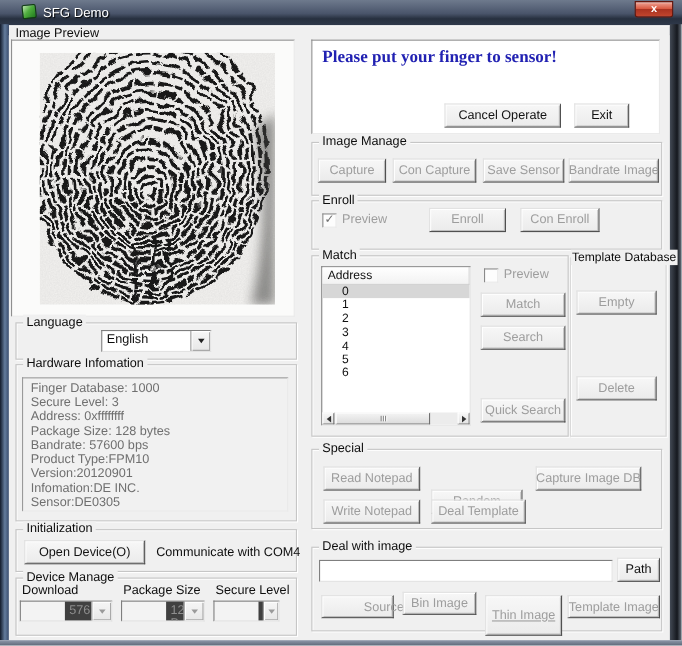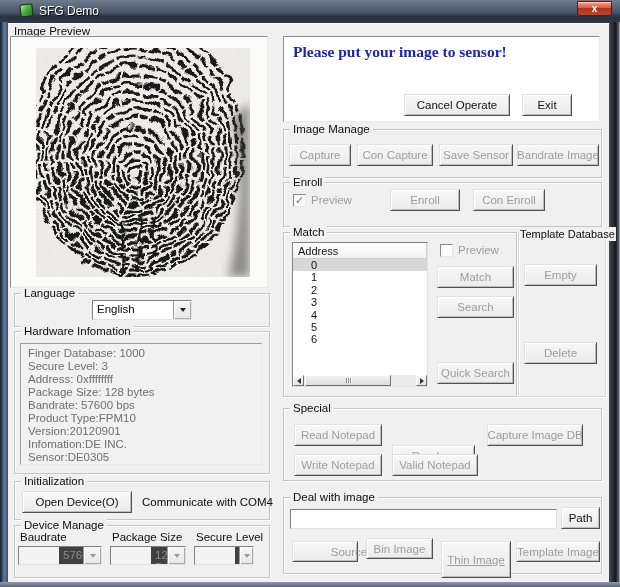--- a/index.html
+++ b/index.html
@@ -187,21 +187,21 @@
 
   <div class="grp" style="left:14px;top:481px;width:254px;height:37px;">
     <span class="grp-label">Initialization</span>
   </div>
   <div class="btn" style="left:22px;top:491px;width:110px;height:22px;">Open Device(O)</div>
   <div class="static-label" style="left:142px;top:496px;">Communicate with COM4</div>
 
   <div class="grp" style="left:14px;top:525px;width:254px;height:51px;">
     <span class="grp-label">Device Manage</span>
   </div>
-  <div class="static-label" style="left:20px;top:531px;">Baudrate</div>
+  <div class="static-label" style="left:20px;top:531px;">Download</div>
   <div class="static-label" style="left:112px;top:531px;">Package Size</div>
   <div class="static-label" style="left:196px;top:531px;">Secure Level</div>
   <div class="combo dis" style="left:18px;top:546px;width:84px;height:19px;">
     <div class="val">57600</div>
     <div class="drop">
         <div class="tri"></div>
       </div>
   </div>
   <div class="combo dis" style="left:110px;top:546px;width:76px;height:19px;">
     <div class="val">128 Bytes</div>
@@ -210,21 +210,21 @@
       </div>
   </div>
   <div class="combo dis" style="left:194px;top:546px;width:60px;height:19px;">
     <div class="val">3</div>
     <div class="drop">
         <div class="tri"></div>
       </div>
   </div>
 
   <div class="msg-panel">
-    <div class="msg-text">Please put your image to sensor!</div>
+    <div class="msg-text">Please put your finger to sensor!</div>
   </div>
   <div class="btn" style="left:404px;top:94px;width:106px;height:22px;">Cancel Operate</div>
   <div class="btn" style="left:522px;top:94px;width:50px;height:22px;">Exit</div>
 
   <div class="grp" style="left:283px;top:129px;width:317px;height:47px;">
     <span class="grp-label">Image Manage</span>
   </div>
   <div class="btn dis" style="left:289px;top:144px;width:62px;height:22px;">Capture</div>
   <div class="btn dis" style="left:357px;top:144px;width:76px;height:22px;">Con Capture</div>
   <div class="btn dis" style="left:439px;top:144px;width:74px;height:22px;">Save Sensor</div>
@@ -279,21 +279,21 @@
   <div class="btn dis" style="left:524px;top:264px;width:73px;height:22px;">Empty</div>
   <div class="btn dis" style="left:524px;top:342px;width:73px;height:22px;">Delete</div>
 
   <div class="grp" style="left:283px;top:408px;width:317px;height:71px;">
     <span class="grp-label">Special</span>
   </div>
   <div class="btn dis" style="left:294px;top:424px;width:88px;height:22px;">Read Notepad</div>
   <div class="btn dis" style="left:392px;top:424px;width:83px;height:22px;margin-top:21px;">Random</div>
   <div class="btn dis" style="left:487px;top:424px;width:96px;height:22px;">Capture Image DB</div>
   <div class="btn dis" style="left:294px;top:454px;width:88px;height:22px;">Write Notepad</div>
-  <div class="btn dis" style="left:392px;top:454px;width:86px;height:22px;">Valid Notepad</div>
+  <div class="btn dis" style="left:392px;top:454px;width:86px;height:22px;">Deal Template</div>
 
   <div class="grp" style="left:283px;top:497px;width:317px;height:75px;">
     <span class="grp-label">Deal with image</span>
   </div>
   <input class="deal-input" type="text" value="" style="">
   <div class="btn" style="left:561px;top:507px;width:39px;height:22px;">Path</div>
   <div class="btn dis" style="left:292px;top:541px;width:66px;height:21px;padding-left:48px;">Source</div>
   <div class="btn dis" style="left:366px;top:538px;width:67px;height:21px;">Bin Image</div>
   <div class="btn dis" style="left:441px;top:541px;width:70px;height:37px;text-decoration:underline;">Thin Image</div>
   <div class="btn dis" style="left:516px;top:541px;width:84px;height:21px;">Template Image</div>

